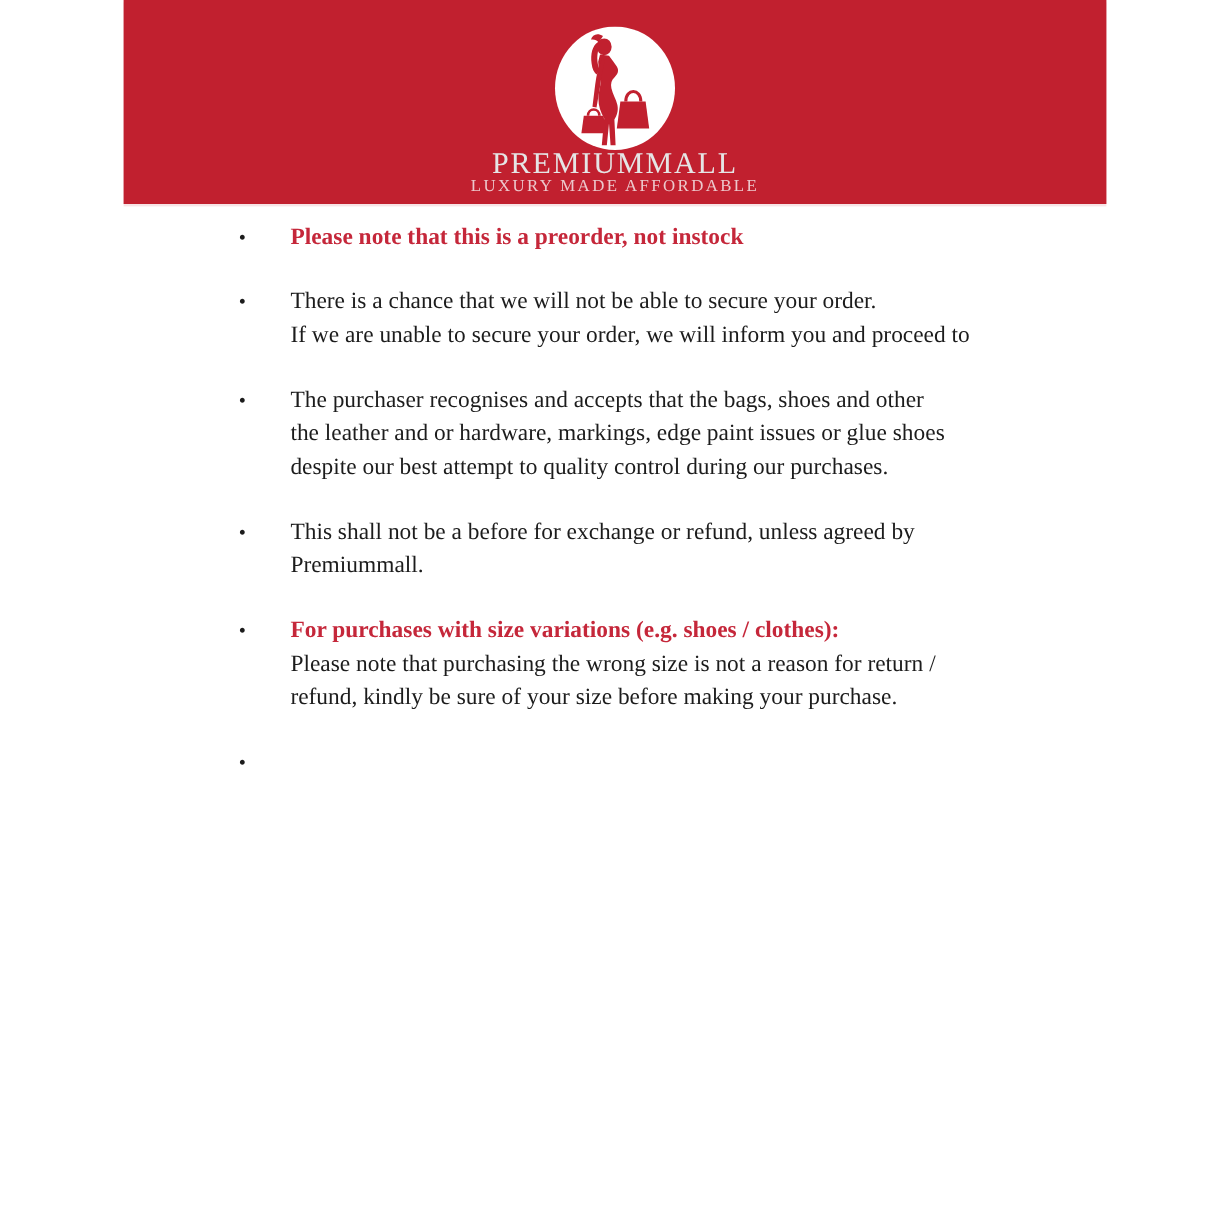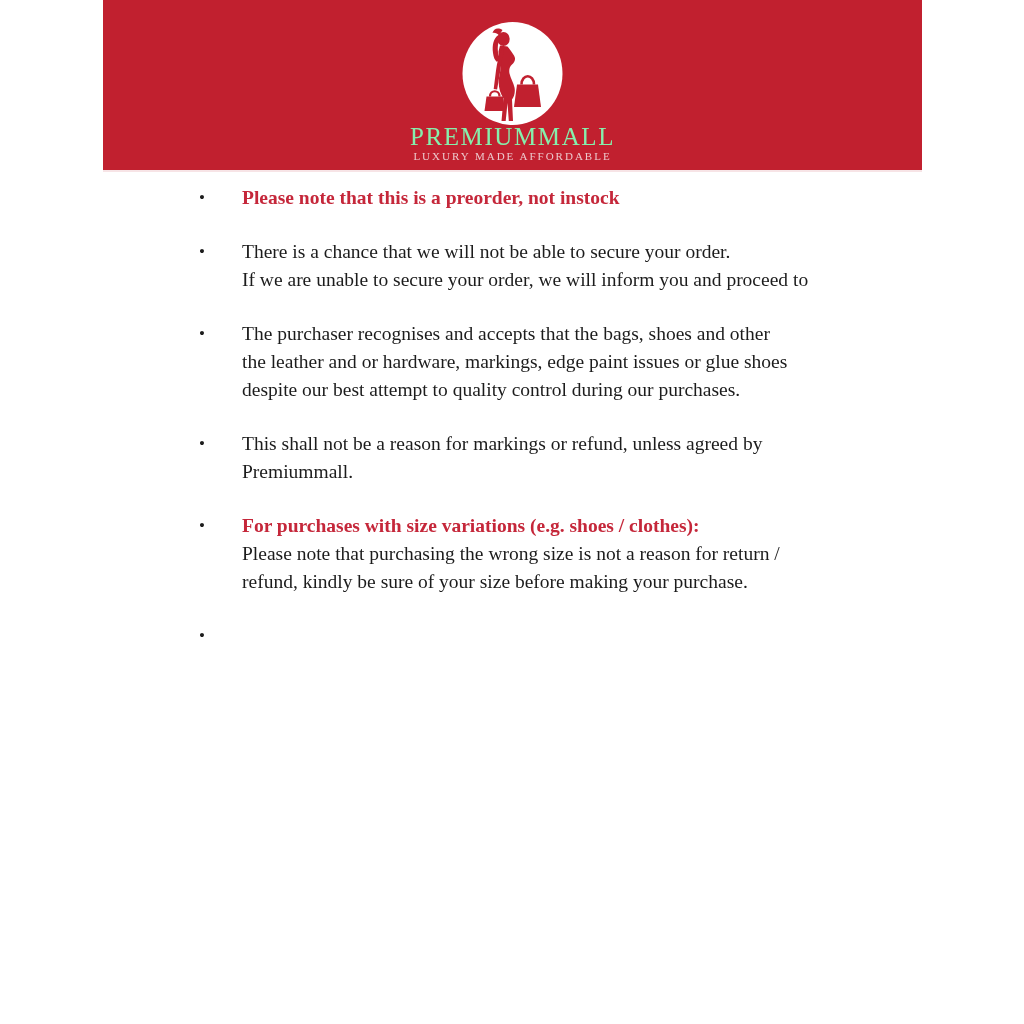--- a/index.html
+++ b/index.html
@@ -29,30 +29,30 @@
     box-shadow: 0 2px 0 rgba(193, 32, 47, 0.12);
   }
   .logo-svg {
     display: block;
     margin: 22px auto 0;
     width: 101px;
     height: 103px;
   }
   .brand-name {
     margin-top: 0px;
-    color: #86efac;
+    color: #e5e5e5;
     font-size: 25px;
     line-height: 24px;
     letter-spacing: 1.6px;
     font-weight: normal;
   }
   .brand-tagline {
     margin-top: 2px;
     color: #ecc8cc;
-    font-size: 11px;
+    font-size: 14px;
     line-height: 10px;
     letter-spacing: 2px;
     font-weight: normal;
   }
   
   .doc-title {
     margin: 0;
     padding-top: 80px;
     text-align: center;
     font-size: 30px;
@@ -145,21 +145,21 @@
           <span class="marker">•</span>
           <div class="bullet-content">
             <div class="bullet-line">The purchaser recognises and accepts that the bags, shoes and other</div>
             <div class="bullet-line">the leather and or hardware, markings, edge paint issues or glue shoes</div>
             <div class="bullet-line">despite our best attempt to quality control during our purchases.</div>
           </div>
         </li>
         <li>
           <span class="marker">•</span>
           <div class="bullet-content">
-            <div class="bullet-line">This shall not be a reason for markings or refund, unless agreed by</div>
+            <div class="bullet-line">This shall not be a before for exchange or refund, unless agreed by</div>
             <div class="bullet-line">Premiummall.</div>
           </div>
         </li>
         <li>
           <span class="marker">•</span>
           <div class="bullet-content">
             <div class="bullet-line em">For purchases with size variations (e.g. shoes / clothes):</div>
             <div class="bullet-line">Please note that purchasing the wrong size is not a reason for return /</div>
             <div class="bullet-line">refund, kindly be sure of your size before making your purchase.</div>
           </div>

